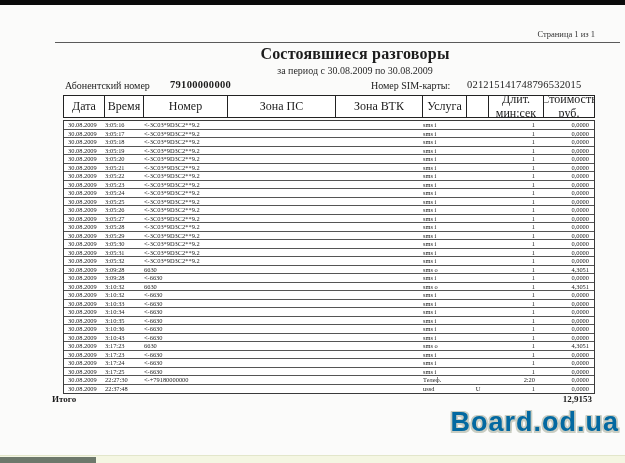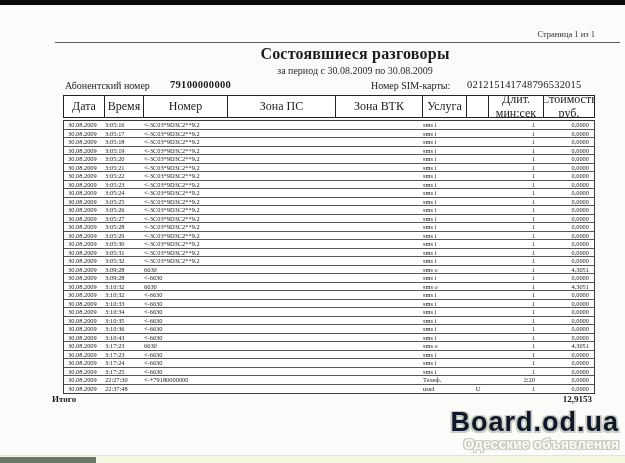--- a/index.html
+++ b/index.html
@@ -39,21 +39,21 @@
   .c7{width:55px;text-align:right;padding-right:9px;}
   .c8{flex:1;text-align:right;padding-right:5px;}
   .w0{width:41px;}.w1{width:39px;}.w2{width:84px;}.w3{width:108px;}
   .w4{width:87px;}.w5{width:44px;}.w6{width:22px;}.w7{width:55px;}.w8{flex:1;}
 
   .total-label{position:absolute;left:52px;top:394px;font-weight:bold;font-size:9px;}
   .total-value{position:absolute;right:33px;top:394px;font-weight:bold;font-size:9px;}
 
   .watermark{position:absolute;right:6px;top:409px;text-align:right;
              font-family:"Liberation Sans",sans-serif;font-weight:bold;line-height:1;}
-  .wm1{font-size:27px;letter-spacing:1px;color:#0f172a;
+  .wm1{font-size:27px;letter-spacing:1px;color:#0369a1;
        text-shadow:-1.5px -1.5px 0 #c9cdc2,1.5px -1.5px 0 #c9cdc2,-1.5px 1.5px 0 #c9cdc2,
                    1.5px 1.5px 0 #c9cdc2,0 -1.5px 0 #c9cdc2,0 1.5px 0 #c9cdc2,
                    -1.5px 0 0 #c9cdc2,1.5px 0 0 #c9cdc2;}
   .wm2{font-size:14px;margin-top:1px;color:#fbfbf4;
        text-shadow:-1.2px -1.2px 0 #c9cdc2,1.2px -1.2px 0 #c9cdc2,-1.2px 1.2px 0 #c9cdc2,
                    1.2px 1.2px 0 #c9cdc2,0 -1.2px 0 #c9cdc2,0 1.2px 0 #c9cdc2,
                    -1.2px 0 0 #c9cdc2,1.2px 0 0 #c9cdc2;}
   .bottomstrip{position:absolute;bottom:0;left:0;width:625px;height:7px;
                background:#f4f6e2;border-top:1px solid #e2e6ca;}
   .bottomleft{position:absolute;bottom:0;left:0;width:96px;height:6px;background:#6d786b;}
@@ -464,19 +464,18 @@
         <span class="c7">1</span>
         <span class="c8">0,0000</span>
       </div>
     </div>
 
   <div class="total-label">Итого</div>
   <div class="total-value">12,9153</div>
 
   <div class="watermark">
     <div class="wm1">Board.od.ua</div>
-    <div class="wm2">Одесские объявления</div>
   </div>
 
   <div class="bottomstrip"></div>
   <div class="bottomleft"></div>
 
 </div>
 
 </body></html>

